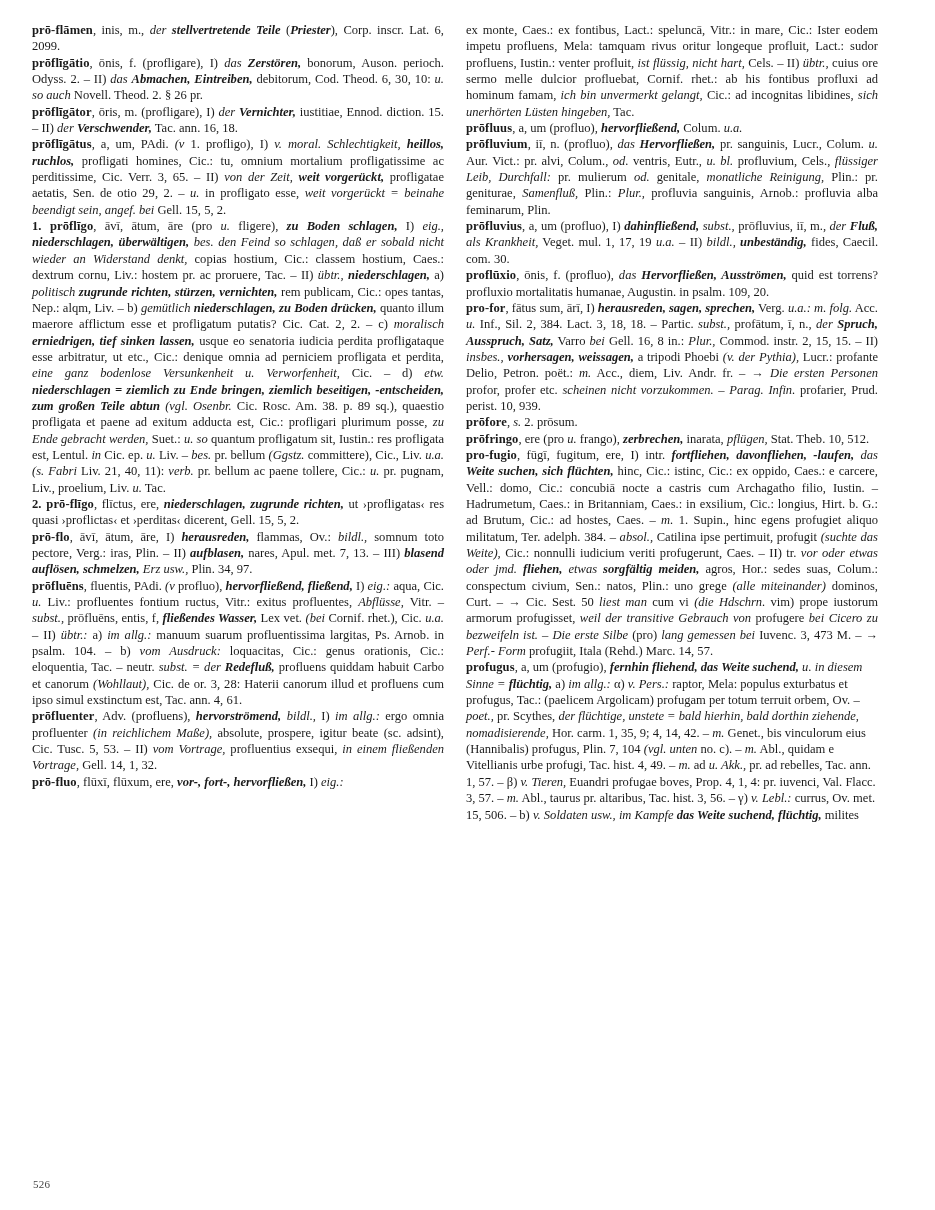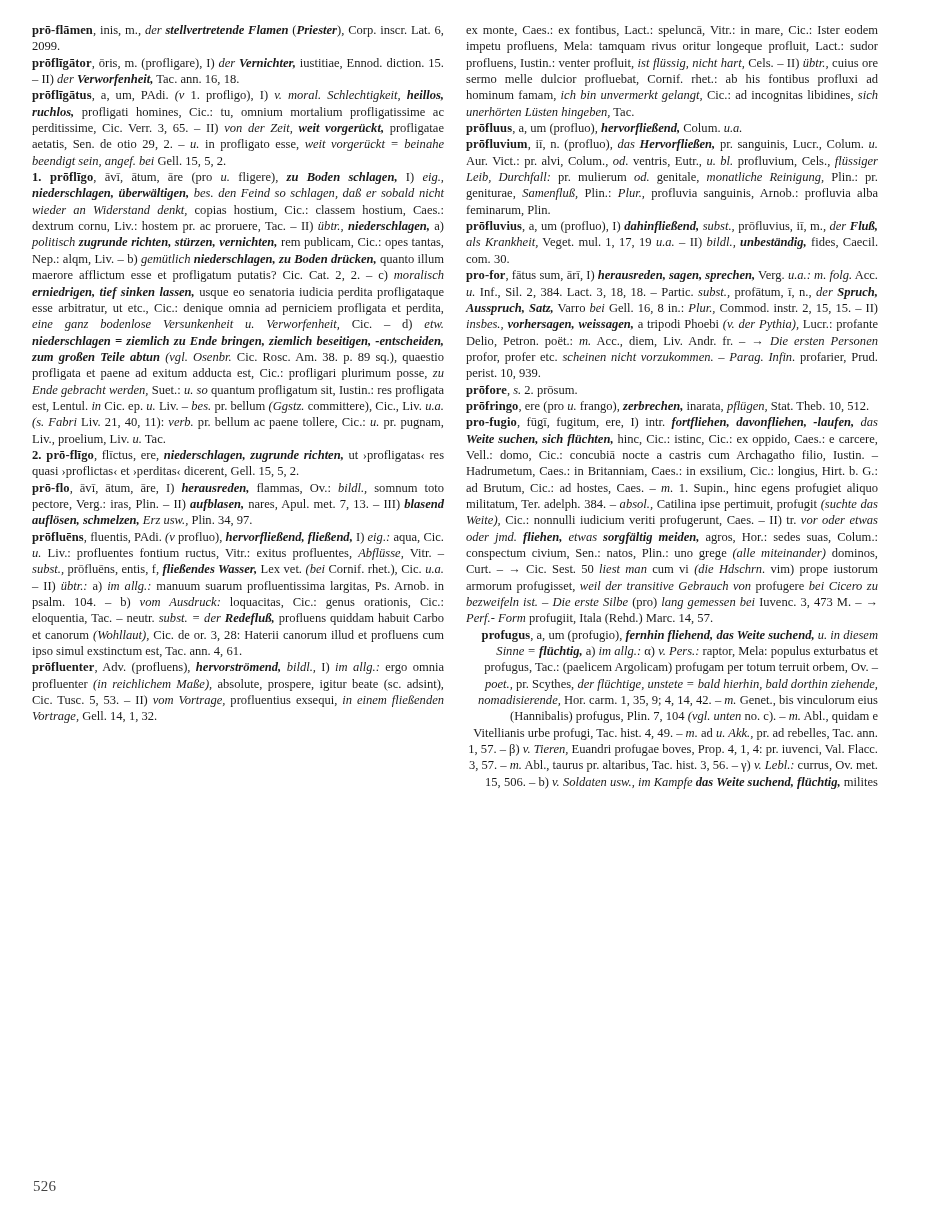--- a/index.html
+++ b/index.html
@@ -53,49 +53,52 @@
   i { font-style: italic; }
   b { font-weight: bold; }
   .bi {
     font-weight: bold;
     font-style: italic;
   }
   .pageno {
     position: absolute;
     left: 33px;
     top: 1178px;
-    font-size: 15px;
+    font-size: 11px;
     color: #444;
     letter-spacing: 0.3px;
   }
-  .lastline { text-align: right; }
+  .lastline { text-align: left; }
 </style>
 </head>
 <body>
 
 <div id="page">
 
   <div class="columns">
 
     <div class="col" id="col-left">
-        <p><b class="lemma">prō-flāmen</b>, inis, m., <i>der</i> <span class="bi">stellvertretende Flamen</span> (<span class="bi">Priester</span>), Corp. inscr. Lat. 6, 2099.</p>
-        <p><b class="lemma">prōflīgātor</b>, ōris, m. (profligare), I) <i>der</i> <span class="bi">Vernichter,</span> iustitiae, Ennod. diction. 15. – II) <i>der</i> <span class="bi">Verworfenheit,</span> Tac. ann. 16, 18.</p>
+        <p><b class="lemma">prō-flāmen</b>, inis, m., <i>der</i> <span class="bi">stellvertretende Teile</span> (<span class="bi">Priester</span>), Corp. inscr. Lat. 6, 2099.</p>
+        <p><b class="lemma">prōflīgātio</b>, ōnis, f. (profligare), I) <i>das</i> <span class="bi">Zerstören,</span> bonorum, Auson. perioch. Odyss. 2. – II) <i>das</i> <span class="bi">Abmachen, Eintreiben,</span> debitorum, Cod. Theod. 6, 30, 10: <i>u. so auch</i> Novell. Theod. 2. § 26 pr.</p>
+        <p><b class="lemma">prōflīgātor</b>, ōris, m. (profligare), I) <i>der</i> <span class="bi">Vernichter,</span> iustitiae, Ennod. diction. 15. – II) <i>der</i> <span class="bi">Verschwender,</span> Tac. ann. 16, 18.</p>
         <p><b class="lemma">prōflīgātus</b>, a, um, PAdi. <i>(v</i> 1. profligo), I) <i>v. moral. Schlechtigkeit,</i> <span class="bi">heillos, ruchlos,</span> profligati homines, Cic.: tu, omnium mortalium profligatissime ac perditissime, Cic. Verr. 3, 65. – II) <i>von der Zeit,</i> <span class="bi">weit vorgerückt,</span> profligatae aetatis, Sen. de otio 29, 2. – <i>u.</i> in profligato esse, <i>weit vorgerückt = beinahe beendigt sein, angef. bei</i> Gell. 15, 5, 2.</p>
         <p><b class="lemma">1. prōflīgo</b>, āvī, ātum, āre (pro <i>u.</i> fligere), <span class="bi">zu Boden schlagen,</span> I) <i>eig.,</i> <span class="bi">niederschlagen, überwältigen,</span> <i>bes. den Feind so schlagen, daß er sobald nicht wieder an Widerstand denkt,</i> copias hostium, Cic.: classem hostium, Caes.: dextrum cornu, Liv.: hostem pr. ac proruere, Tac. – II) <i>übtr.,</i> <span class="bi">niederschlagen,</span> a) <i>politisch</i> <span class="bi">zugrunde richten, stürzen, vernichten,</span> rem publicam, Cic.: opes tantas, Nep.: alqm, Liv. – b) <i>gemütlich</i> <span class="bi">niederschlagen, zu Boden drücken,</span> quanto illum maerore afflictum esse et profligatum putatis? Cic. Cat. 2, 2. – c) <i>moralisch</i> <span class="bi">erniedrigen, tief sinken lassen,</span> usque eo senatoria iudicia perdita profligataque esse arbitratur, ut etc., Cic.: denique omnia ad perniciem profligata et perdita, <i>eine ganz bodenlose Versunkenheit u. Verworfenheit,</i> Cic. – d) <i>etw.</i> <span class="bi">niederschlagen = ziemlich zu Ende bringen, ziemlich beseitigen, -entscheiden, zum großen Teile abtun</span> <i>(vgl. Osenbr.</i> Cic. Rosc. Am. 38. p. 89 sq.), quaestio profligata et paene ad exitum adducta est, Cic.: profligari plurimum posse, <i>zu Ende gebracht werden,</i> Suet.: <i>u. so</i> quantum profligatum sit, Iustin.: res profligata est, Lentul. <i>in</i> Cic. ep. <i>u.</i> Liv. – <i>bes.</i> pr. bellum <i>(Ggstz.</i> committere), Cic., Liv. <i>u.a. (s. Fabri</i> Liv. 21, 40, 11): <i>verb.</i> pr. bellum ac paene tollere, Cic.: <i>u.</i> pr. pugnam, Liv., proelium, Liv. <i>u.</i> Tac.</p>
         <p><b class="lemma">2. prō-flīgo</b>, flīctus, ere, <span class="bi">niederschlagen, zugrunde richten,</span> ut ›profligatas‹ res quasi ›proflictas‹ et ›perditas‹ dicerent, Gell. 15, 5, 2.</p>
         <p><b class="lemma">prō-flo</b>, āvī, ātum, āre, I) <span class="bi">herausreden,</span> flammas, Ov.: <i>bildl.,</i> somnum toto pectore, Verg.: iras, Plin. – II) <span class="bi">aufblasen,</span> nares, Apul. met. 7, 13. – III) <span class="bi">blasend auflösen, schmelzen,</span> <i>Erz usw.,</i> Plin. 34, 97.</p>
         <p><b class="lemma">prōfluēns</b>, fluentis, PAdi. <i>(v</i> profluo), <span class="bi">hervorfließend, fließend,</span> I) <i>eig.:</i> aqua, Cic. <i>u.</i> Liv.: profluentes fontium ructus, Vitr.: exitus profluentes, <i>Abflüsse,</i> Vitr. – <i>subst.,</i> prōfluēns, entis, f, <span class="bi">fließendes Wasser,</span> Lex vet. <i>(bei</i> Cornif. rhet.), Cic. <i>u.a.</i> – II) <i>übtr.:</i> a) <i>im allg.:</i> manuum suarum profluentissima largitas, Ps. Arnob. in psalm. 104. – b) <i>vom Ausdruck:</i> loquacitas, Cic.: genus orationis, Cic.: eloquentia, Tac. – neutr. <i>subst. = der</i> <span class="bi">Redefluß,</span> profluens quiddam habuit Carbo et canorum <i>(Wohllaut),</i> Cic. de or. 3, 28: Haterii canorum illud et profluens cum ipso simul exstinctum est, Tac. ann. 4, 61.</p>
         <p><b class="lemma">prōfluenter</b>, Adv. (profluens), <span class="bi">hervorströmend,</span> <i>bildl.,</i> I) <i>im allg.:</i> ergo omnia profluenter <i>(in reichlichem Maße),</i> absolute, prospere, igitur beate (sc. adsint), Cic. Tusc. 5, 53. – II) <i>vom Vortrage,</i> profluentius exsequi, <i>in einem fließenden Vortrage,</i> Gell. 14, 1, 32.</p>
+        <p class="lastline"><b class="lemma">prō-fluo</b>, flūxī, flūxum, ere, <span class="bi">vor-, fort-, hervorfließen,</span> I) <i>eig.:</i></p>
       </div>
 
     <div class="col" id="col-right">
         <p>ex monte, Caes.: ex fontibus, Lact.: speluncā, Vitr.: in mare, Cic.: Ister eodem impetu profluens, Mela: tamquam rivus oritur longeque profluit, Lact.: sudor profluens, Iustin.: venter profluit, <i>ist flüssig, nicht hart,</i> Cels. – II) <i>übtr.,</i> cuius ore sermo melle dulcior profluebat, Cornif. rhet.: ab his fontibus profluxi ad hominum famam, <i>ich bin unvermerkt gelangt,</i> Cic.: ad incognitas libidines, <i>sich unerhörten Lüsten hingeben,</i> Tac.</p>
         <p><b class="lemma">prōfluus</b>, a, um (profluo), <span class="bi">hervorfließend,</span> Colum. <i>u.a.</i></p>
         <p><b class="lemma">prōfluvium</b>, iī, n. (profluo), <i>das</i> <span class="bi">Hervorfließen,</span> pr. sanguinis, Lucr., Colum. <i>u.</i> Aur. Vict.: pr. alvi, Colum., <i>od.</i> ventris, Eutr., <i>u. bl.</i> profluvium, Cels., <i>flüssiger Leib, Durchfall:</i> pr. mulierum <i>od.</i> genitale, <i>monatliche Reinigung,</i> Plin.: pr. geniturae, <i>Samenfluß,</i> Plin.: <i>Plur.,</i> profluvia sanguinis, Arnob.: profluvia alba feminarum, Plin.</p>
         <p><b class="lemma">prōfluvius</b>, a, um (profluo), I) <span class="bi">dahinfließend,</span> <i>subst.,</i> prōfluvius, iī, m., <i>der</i> <span class="bi">Fluß,</span> <i>als Krankheit,</i> Veget. mul. 1, 17, 19 <i>u.a.</i> – II) <i>bildl.,</i> <span class="bi">unbeständig,</span> fides, Caecil. com. 30.</p>
+        <p><b class="lemma">proflūxio</b>, ōnis, f. (profluo), <i>das</i> <span class="bi">Hervorfließen, Ausströmen,</span> quid est torrens? profluxio mortalitatis humanae, Augustin. in psalm. 109, 20.</p>
         <p><b class="lemma">pro-for</b>, fātus sum, ārī, I) <span class="bi">herausreden, sagen, sprechen,</span> Verg. <i>u.a.: m. folg.</i> Acc. <i>u.</i> Inf., Sil. 2, 384. Lact. 3, 18, 18. – Partic. <i>subst.,</i> profātum, ī, n., <i>der</i> <span class="bi">Spruch, Ausspruch, Satz,</span> Varro <i>bei</i> Gell. 16, 8 in.: <i>Plur.,</i> Commod. instr. 2, 15, 15. – II) <i>insbes.,</i> <span class="bi">vorhersagen, weissagen,</span> a tripodi Phoebi <i>(v. der Pythia),</i> Lucr.: profante Delio, Petron. poët.: <i>m.</i> Acc., diem, Liv. Andr. fr. – → <i>Die ersten Personen</i> profor, profer etc. <i>scheinen nicht vorzukommen. – Parag. Infin.</i> profarier, Prud. perist. 10, 939.</p>
         <p><b class="lemma">prōfore</b>, <i>s.</i> 2. prōsum.</p>
         <p><b class="lemma">prōfringo</b>, ere (pro <i>u.</i> frango), <span class="bi">zerbrechen,</span> inarata, <i>pflügen,</i> Stat. Theb. 10, 512.</p>
         <p><b class="lemma">pro-fugio</b>, fūgī, fugitum, ere, I) intr. <span class="bi">fortfliehen, davonfliehen, -laufen,</span> <i>das</i> <span class="bi">Weite suchen, sich flüchten,</span> hinc, Cic.: istinc, Cic.: ex oppido, Caes.: e carcere, Vell.: domo, Cic.: concubiā nocte a castris cum Archagatho filio, Iustin. – Hadrumetum, Caes.: in Britanniam, Caes.: in exsilium, Cic.: longius, Hirt. b. G.: ad Brutum, Cic.: ad hostes, Caes. – <i>m.</i> 1. Supin., hinc egens profugiet aliquo militatum, Ter. adelph. 384. – <i>absol.,</i> Catilina ipse pertimuit, profugit <i>(suchte das Weite),</i> Cic.: nonnulli iudicium veriti profugerunt, Caes. – II) tr. <i>vor oder etwas oder jmd.</i> <span class="bi">fliehen,</span> <i>etwas</i> <span class="bi">sorgfältig meiden,</span> agros, Hor.: sedes suas, Colum.: conspectum civium, Sen.: natos, Plin.: uno grege <i>(alle miteinander)</i> dominos, Curt. – → Cic. Sest. 50 <i>liest man</i> cum vi <i>(die Hdschrn.</i> vim) prope iustorum armorum profugisset, <i>weil der transitive Gebrauch von</i> profugere <i>bei Cicero zu bezweifeln ist. – Die erste Silbe</i> (pro) <i>lang gemessen bei</i> Iuvenc. 3, 473 M. – → <i>Perf.- Form</i> profugiit, Itala (Rehd.) Marc. 14, 57.</p>
         <p class="lastline"><b class="lemma">profugus</b>, a, um (profugio), <span class="bi">fernhin fliehend, das Weite suchend,</span> <i>u. in diesem Sinne =</i> <span class="bi">flüchtig,</span> a) <i>im allg.:</i> α) <i>v. Pers.:</i> raptor, Mela: populus exturbatus et profugus, Tac.: (paelicem Argolicam) profugam per totum terruit orbem, Ov. – <i>poet.,</i> pr. Scythes, <i>der flüchtige, unstete = bald hierhin, bald dorthin ziehende, nomadisierende,</i> Hor. carm. 1, 35, 9; 4, 14, 42. – <i>m.</i> Genet., bis vinculorum eius (Hannibalis) profugus, Plin. 7, 104 <i>(vgl. unten</i> no. c). – <i>m.</i> Abl., quidam e Vitellianis urbe profugi, Tac. hist. 4, 49. – <i>m.</i> ad <i>u. Akk.,</i> pr. ad rebelles, Tac. ann. 1, 57. – β) <i>v. Tieren,</i> Euandri profugae boves, Prop. 4, 1, 4: pr. iuvenci, Val. Flacc. 3, 57. – <i>m.</i> Abl., taurus pr. altaribus, Tac. hist. 3, 56. – γ) <i>v. Lebl.:</i> currus, Ov. met. 15, 506. – b) <i>v. Soldaten usw., im Kampfe</i> <span class="bi">das Weite suchend, flüchtig,</span> milites</p>
       </div>
 
   </div>
 
   <div class="pageno">526</div>

